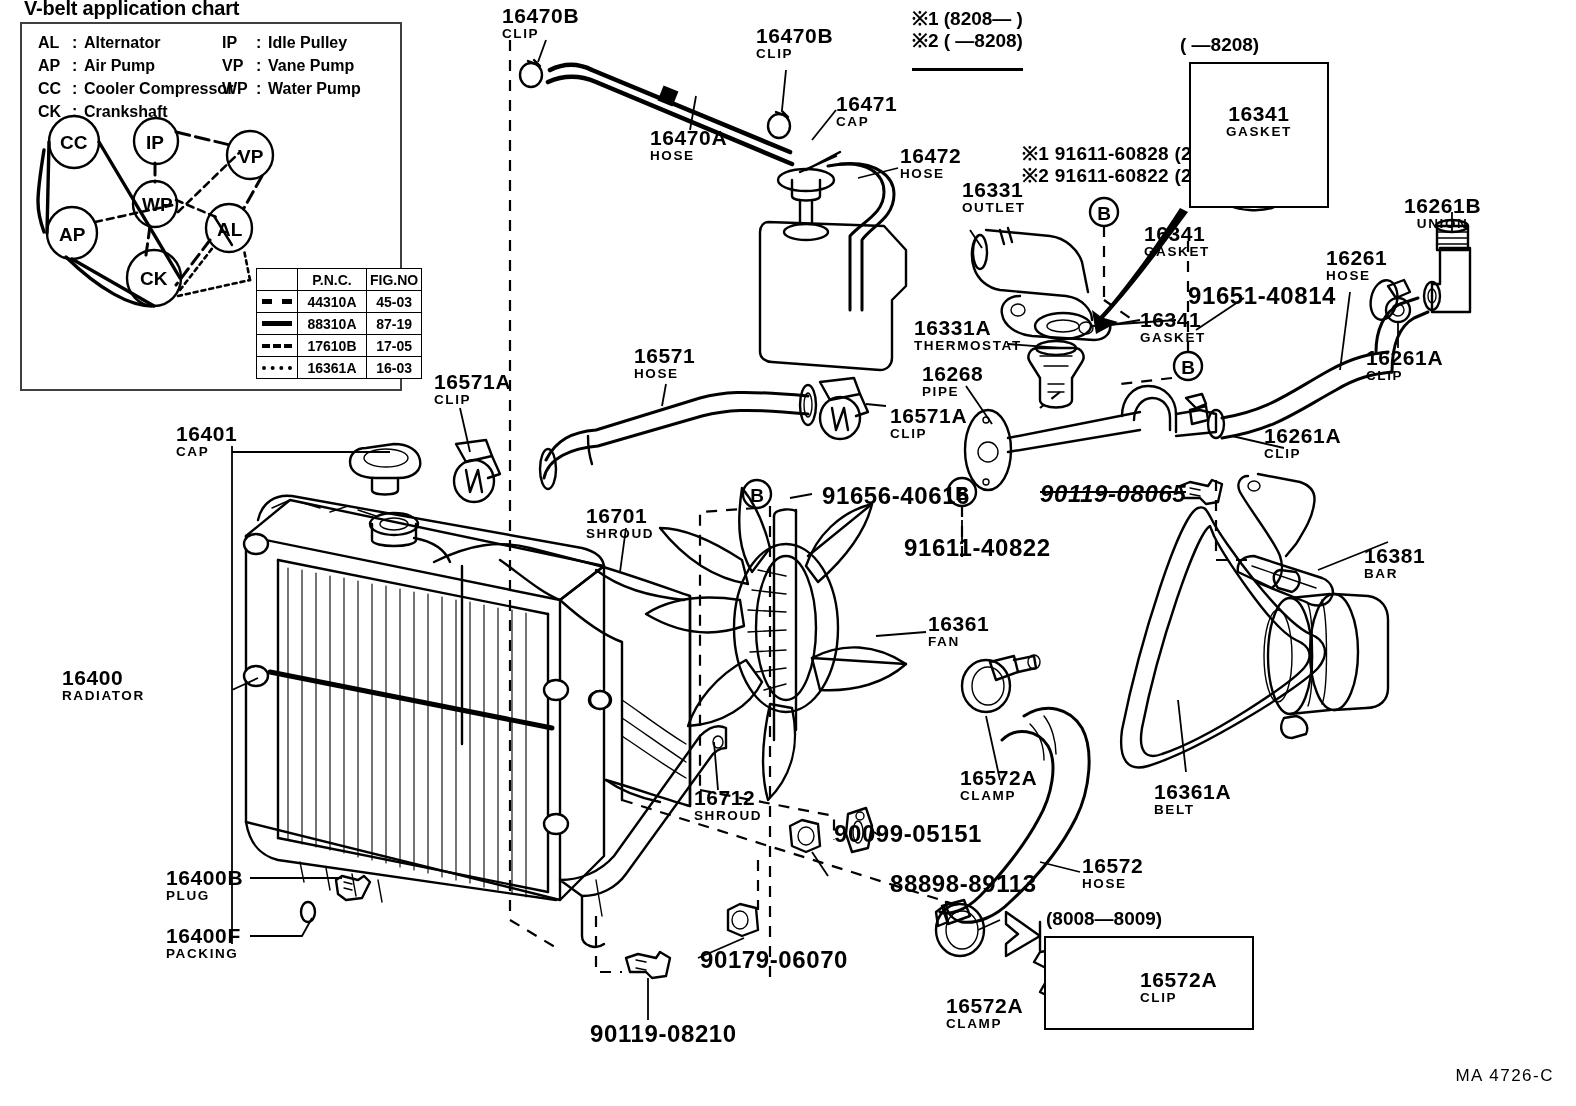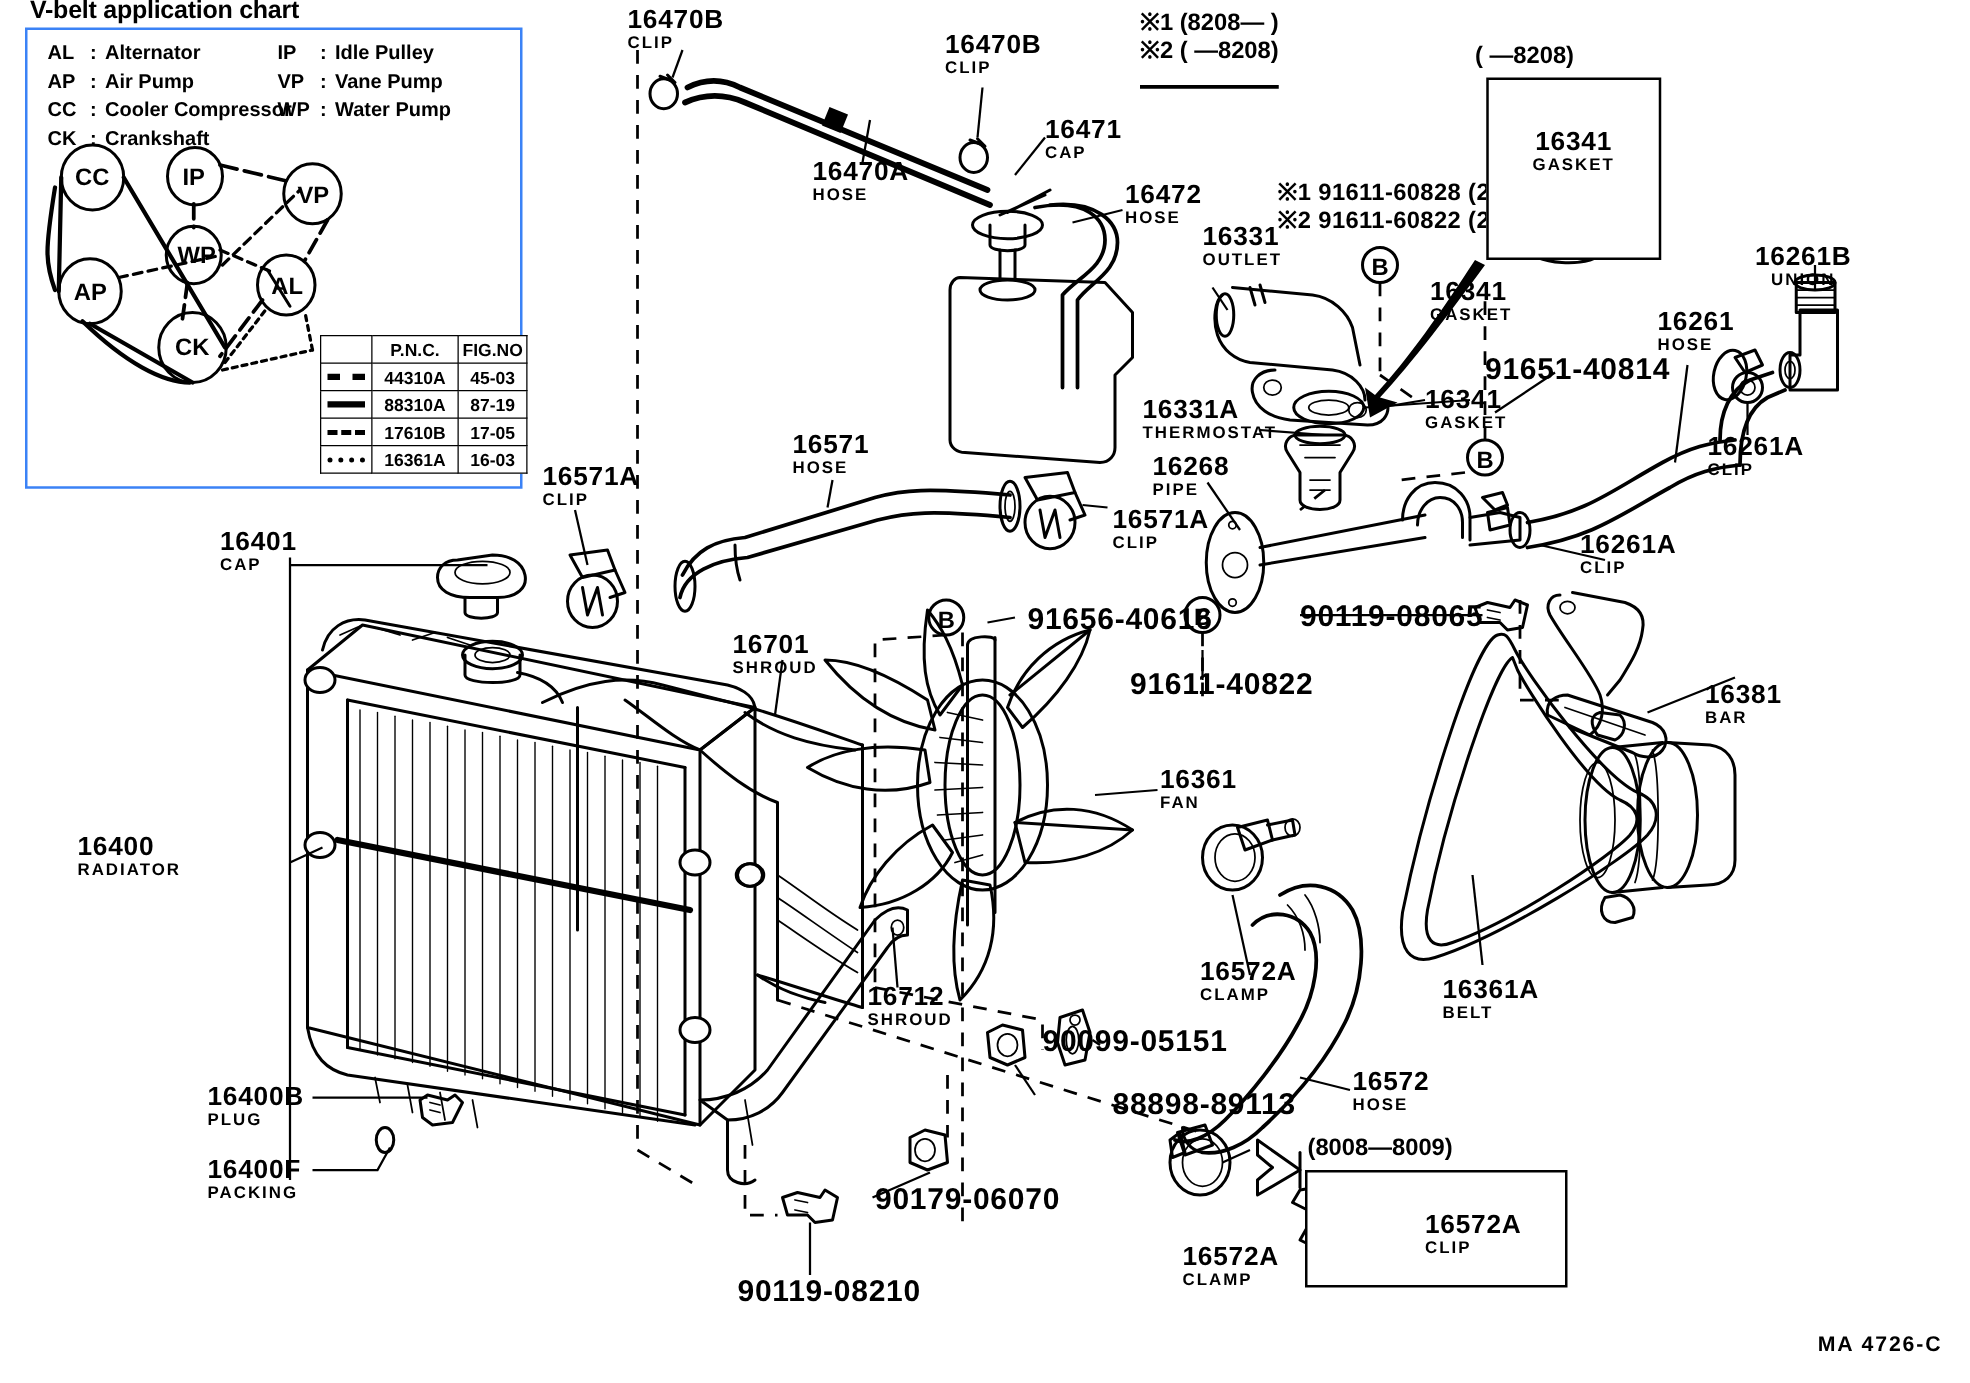--- a/index.html
+++ b/index.html
@@ -9,21 +9,21 @@
   }
   
   .lbl{position:absolute;line-height:0.97;white-space:nowrap;}
   .lbl .pn{font-size:21px;font-weight:700;letter-spacing:0.6px;display:block;}
   .lbl .nm{font-size:13.5px;font-weight:700;letter-spacing:1.6px;display:block;margin-top:1px;}
   .lbl.ctr{text-align:center;}
   .plain{position:absolute;font-size:24px;font-weight:700;letter-spacing:0.6px;white-space:nowrap;}
   .small-note{position:absolute;font-size:19px;font-weight:700;white-space:nowrap;letter-spacing:0.3px;}
 
   
-  #vbelt{position:absolute;left:20px;top:22px;width:378px;height:365px;border:2px solid #3b82f6;padding-left:16px;}
+  #vbelt{position:absolute;left:20px;top:22px;width:378px;height:365px;border:2px solid #404040;}
   #vbelt-title{position:absolute;left:24px;top:-3px;font-size:20px;font-weight:700;letter-spacing:-.2px;}
   .leg{position:absolute;font-size:16px;font-weight:700;white-space:nowrap;}
   .leg .ab{display:inline-block;width:34px;}
   .leg .cl{display:inline-block;width:12px;}
   #pnc-table{position:absolute;left:229px;top:268px;border-collapse:collapse;background:#fff;margin-left:27px;}
   #pnc-table td,#pnc-table th{border:1.5px solid #000;height:21px;font-size:14px;font-weight:700;
      padding:0 3px;text-align:center;font-family:"Liberation Sans",sans-serif;}
   #pnc-table .swcell{width:34px;}
   #pnc-table .pncell{width:62px;}
   #pnc-table .fgcell{width:46px;}
@@ -35,21 +35,21 @@
 
   
   #notes{position:absolute;left:912px;top:8px;font-size:19px;font-weight:700;line-height:1.18;}
   #notes .ul{border-bottom:3px solid #000;padding-bottom:15px;display:inline-block;}
 
   
   .inset{position:absolute;border:2px solid #000;background:#fff;}
   .inset-cap{position:absolute;font-size:19px;font-weight:700;white-space:nowrap;}
 
   
-  #dwgno{position:absolute;right:22px;bottom:20px;font-size:17px;font-weight:700;letter-spacing:1.5px;}
+  #dwgno{position:absolute;right:22px;bottom:20px;font-size:17px;font-weight:400;letter-spacing:1.5px;}
 
   svg{position:absolute;left:0;top:0;}
   .art{fill:none;stroke:#000;stroke-width:2.4;stroke-linejoin:round;stroke-linecap:round;}
   .art-thin{fill:none;stroke:#000;stroke-width:1.4;stroke-linejoin:round;stroke-linecap:round;}
   .art-fill{fill:#fff;stroke:#000;stroke-width:2.4;stroke-linejoin:round;}
   .lead{fill:none;stroke:#000;stroke-width:1.8;}
   .dashline{fill:none;stroke:#000;stroke-width:2.2;stroke-dasharray:11 9;}
   .blk{fill:#000;stroke:none;}
   .bcirc-t{font-size:19px;font-weight:700;font-family:"Liberation Sans",sans-serif;text-anchor:middle;}
 </style>
@@ -673,21 +673,21 @@
   </div>
 
   <div class="lbl" style="left:1140px;top:970px;">
     <span class="pn">16572A</span>
     <span class="nm">CLIP</span>
   </div>
 
   <div class="plain" style="left:1188px;top:282px;">91651-40814</div>
   <div class="plain" style="left:822px;top:482px;">91656-40616</div>
   <div class="plain" style="left:904px;top:534px;">91611-40822</div>
-  <div class="plain" style="left:1040px;top:480px;">90119-08065</div>
+  <div class="plain" style="left:1040px;top:480px;font-style:italic;">90119-08065</div>
   <div class="plain" style="left:890px;top:822px;margin-top:48px;">88898-89113</div>
   <div class="plain" style="left:834px;top:820px;">90099-05151</div>
   <div class="plain" style="left:700px;top:946px;">90179-06070</div>
   <div class="plain" style="left:590px;top:1020px;">90119-08210</div>
 
   <div id="dwgno">MA  4726-C</div>
 
 </div>
 
 </body></html>

